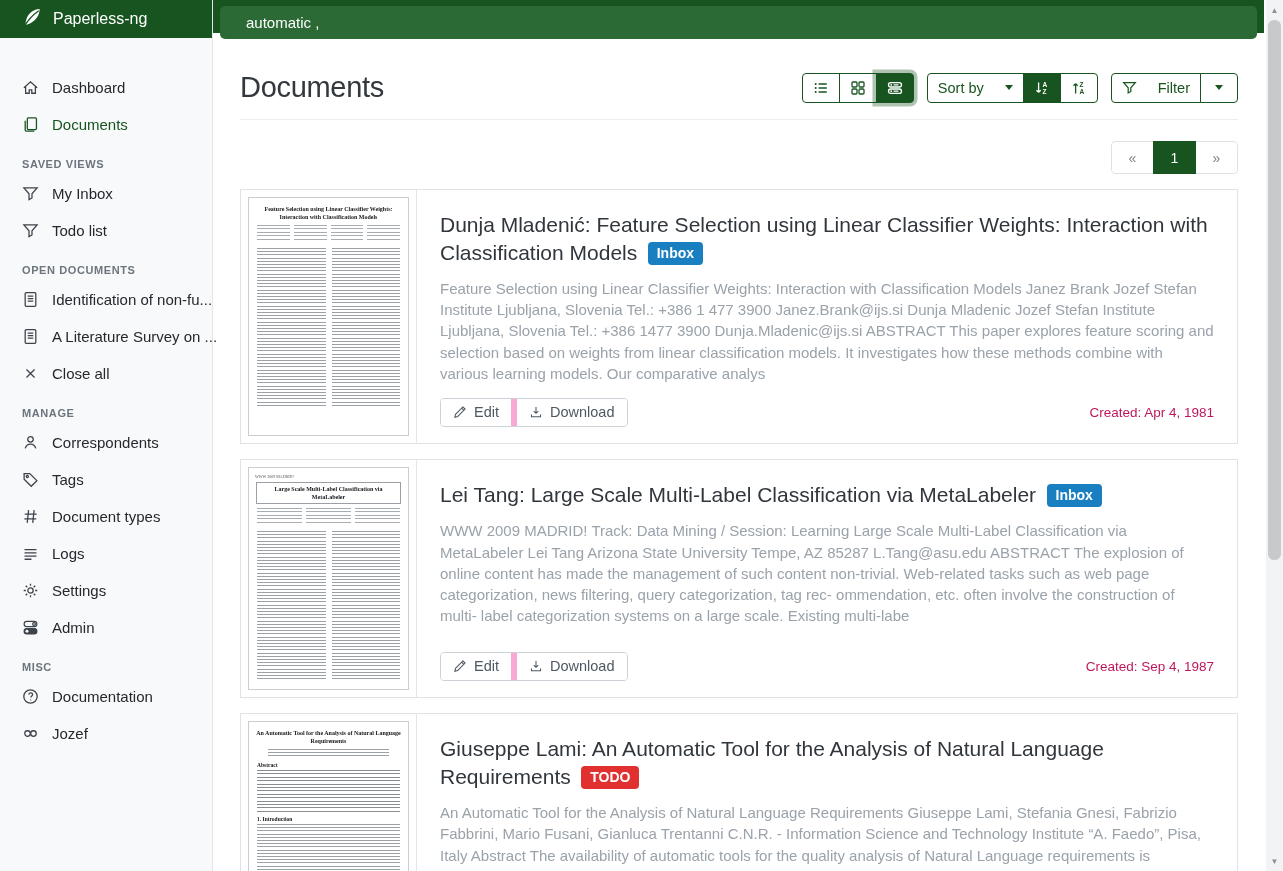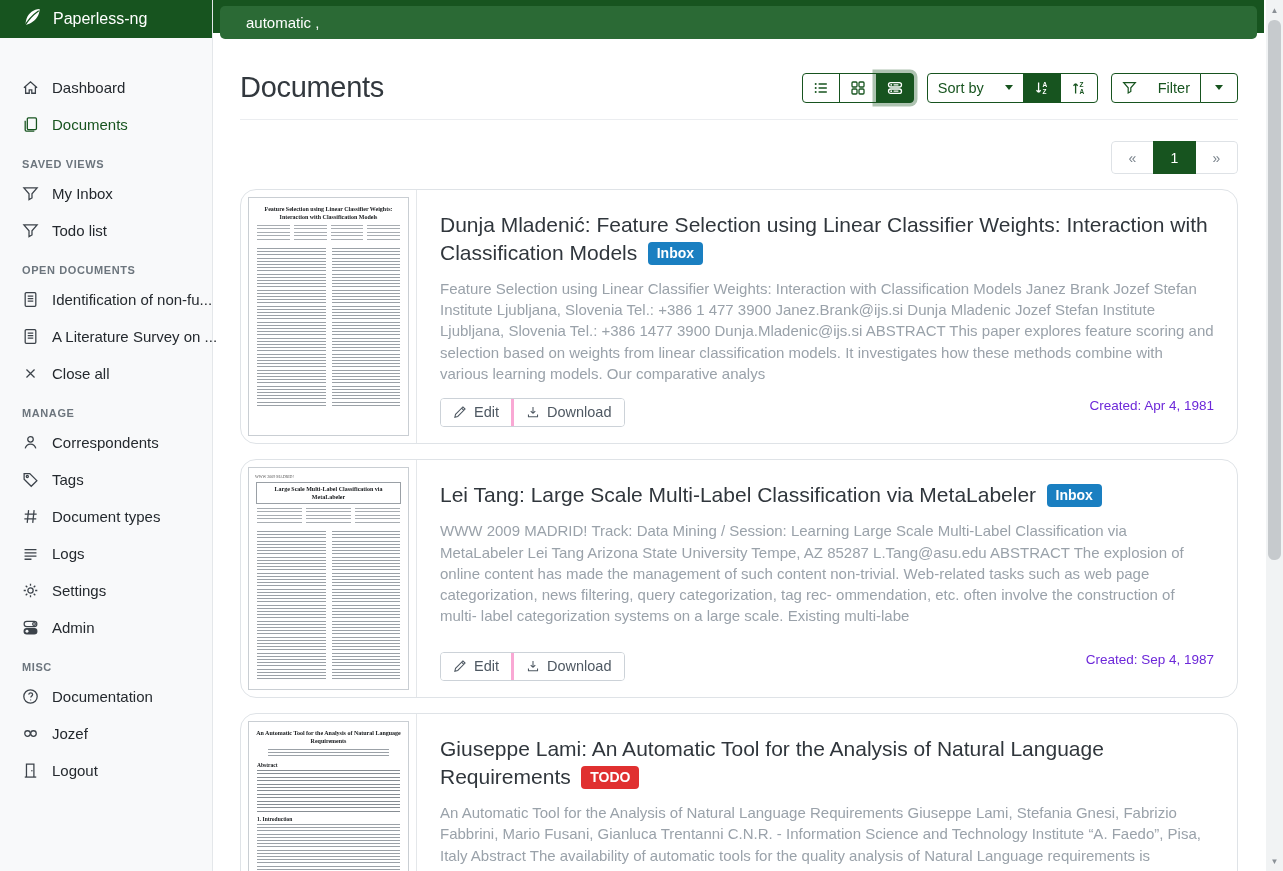--- a/index.html
+++ b/index.html
@@ -54,21 +54,21 @@
   .pag-row { display:flex; justify-content:flex-end; margin-top:21px; }
   .pag { display:inline-flex; border-radius:4px; overflow:hidden; }
   .pbtn { min-width:43px; height:33px; display:inline-flex; align-items:center; justify-content:center;
     background:#fff; border:1px solid #dee2e6; color:#7a838c; font-size:14px; cursor:pointer; }
   .pbtn + .pbtn { margin-left:-1px; }
   .pbtn:first-child { border-radius:4px 0 0 4px; }
   .pbtn:last-child { border-radius:0 4px 4px 0; }
   .pbtn.active { background:#17541f; border-color:#17541f; color:#fff; z-index:1; }
 
   
-  .card { display:flex; border:1px solid #dfe3e7; border-radius:16px; background:#fff;
+  .card { display:flex; border:1px solid #dfe3e7; border-radius:0; background:#fff;
     margin-top:15px; min-height:239px; overflow:hidden; position:relative; }
   .thumb { width:176px; flex:0 0 176px; border-right:1px solid #e4e7ea; padding:7px; cursor:pointer; }
   .paper { height:100%; background:#fff; border:1px solid #c9ced3; padding:6px 5px; overflow:hidden;
     font-family:"Liberation Serif","DejaVu Serif",serif; }
   .p-top { display:flex; justify-content:space-between; font-size:4px; color:#555; margin:0 1px 3px; }
   .p-title { font-size:6px; font-weight:700; text-align:center; line-height:1.35; color:#15181b; margin:1px 2px 4px; }
   .p-title.boxed { border:1px solid #9aa0a6; padding:2px 2px; }
   .p-authors { display:flex; gap:4px; margin:0 3px 6px; }
   .p-authors .acol { flex:1; height:17px;
     background:repeating-linear-gradient(to bottom,#a8adb2 0,#a8adb2 1px,transparent 1px,transparent 3.4px); }
@@ -78,26 +78,26 @@
   .p-h { font-size:5.5px; font-weight:700; color:#15181b; margin:4px 3px 2px; }
   .p-block { margin:0 3px;
     background:repeating-linear-gradient(to bottom,#9ba1a7 0,#9ba1a7 1px,transparent 1px,transparent 3.2px); }
   .p-block.italic { background:repeating-linear-gradient(to bottom,#878d93 0,#878d93 1px,transparent 1px,transparent 3.4px); }
 
   .card-body { flex:1; padding:21px 23px 16px 23px; display:flex; flex-direction:column; }
   .doc-title { font-size:21px; font-weight:400; color:#30363c; line-height:1.32; cursor:pointer; }
   .tag-badge { display:inline-block; color:#fff; font-weight:700; font-size:14px; line-height:1;
     padding:4px 9px 5px; border-radius:4px; margin-left:6px; position:relative; top:-2px; cursor:pointer; }
   .excerpt { margin-top:11px; font-size:15px; line-height:1.42; color:#9aa2aa; }
-  .actions-row { margin-top:auto; padding-top:14px; display:flex; align-items:flex-start; justify-content:space-between; }
+  .actions-row { margin-top:auto; padding-top:14px; display:flex; align-items:center; justify-content:space-between; }
   .act-grp { display:inline-flex; border:1px solid #ccd2d8; border-radius:4px; overflow:hidden; background:#fff; }
   .abtn { display:inline-flex; align-items:center; gap:7px; padding:5px 12px 6px; font-size:14.5px;
     color:#4e5862; background:#fff; border:none; cursor:pointer; font-family:inherit; }
-  .abtn + .abtn { border-left:3px solid #f9a8d4; }
-  .created { color:#6d28d9; font-size:13.5px; }
+  .abtn + .abtn { border-left:6px solid #f9a8d4; }
+  .created { color:#be185d; font-size:13.5px; }
 
   
   .scrollbar { position:absolute; right:0; top:0; width:17px; height:871px; background:#f1f3f4; z-index:6; }
   .sb-arrow { position:absolute; left:0; width:17px; height:16px; color:#8a9096; font-size:8px;
     display:flex; align-items:center; justify-content:center; cursor:pointer; }
   .sb-up { top:2px; } .sb-down { bottom:2px; }
   .sb-thumb { position:absolute; left:2px; width:13px; top:20px; height:540px; background:#c6cacd; border-radius:6px; cursor:pointer; }
 
   svg { overflow:visible; }
 </style>
@@ -248,30 +248,20 @@
       <span>Documentation</span>
     </div>
     <div class="side-item">
       <span class="ico">
           <svg width="17" height="17" viewBox="0 0 16 16" fill="none" stroke="currentColor" stroke-width="1.2">
             <circle cx="5.2" cy="8" r="2.6"></circle>
             <circle cx="10.8" cy="8" r="2.6"></circle>
           </svg>
         </span>
       <span>Jozef</span>
-    </div>
-    <div class="side-item">
-      <span class="ico">
-          <svg width="17" height="17" viewBox="0 0 16 16" fill="none" stroke="currentColor" stroke-width="1.2">
-            <path d="M4.2 14.2V2h7v12.2"></path>
-            <path d="M2.6 14.2h10.8"></path>
-            <circle cx="9.3" cy="8.2" r=".7" fill="currentColor" stroke="none"></circle>
-          </svg>
-        </span>
-      <span>Logout</span>
     </div>
   </nav>
 </aside>
 
 <header class="topbar">
   <input class="search-input" type="text" value="automatic ," style="">
 </header>
 
 <main class="main">
 

